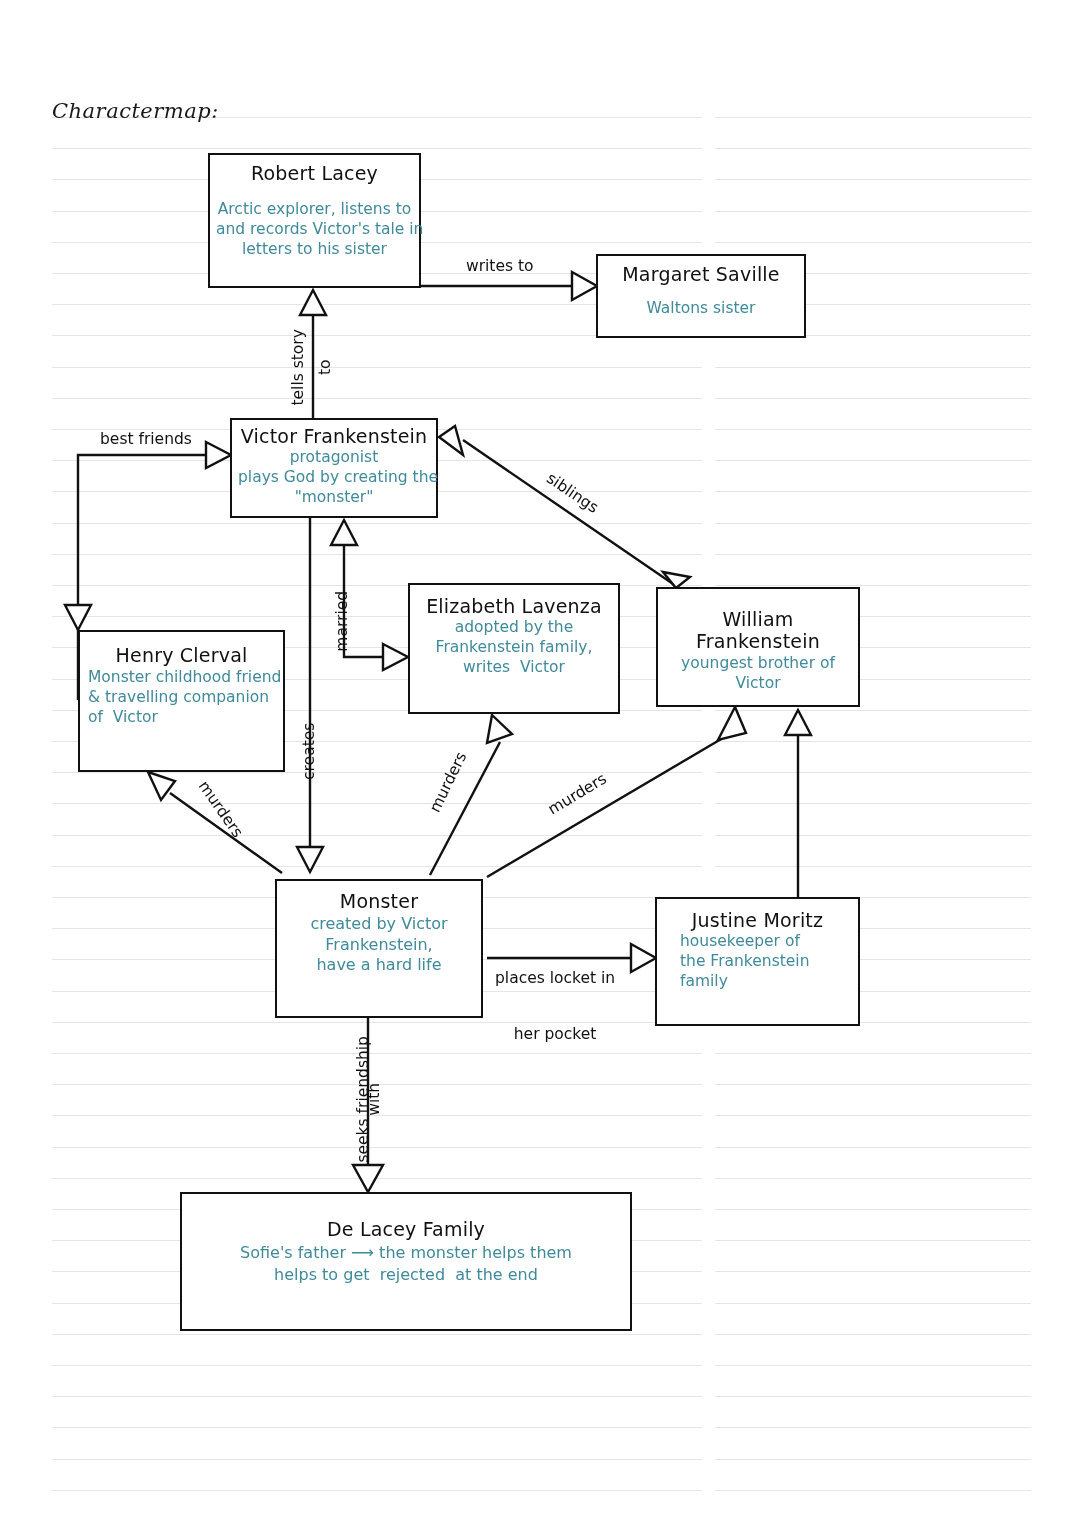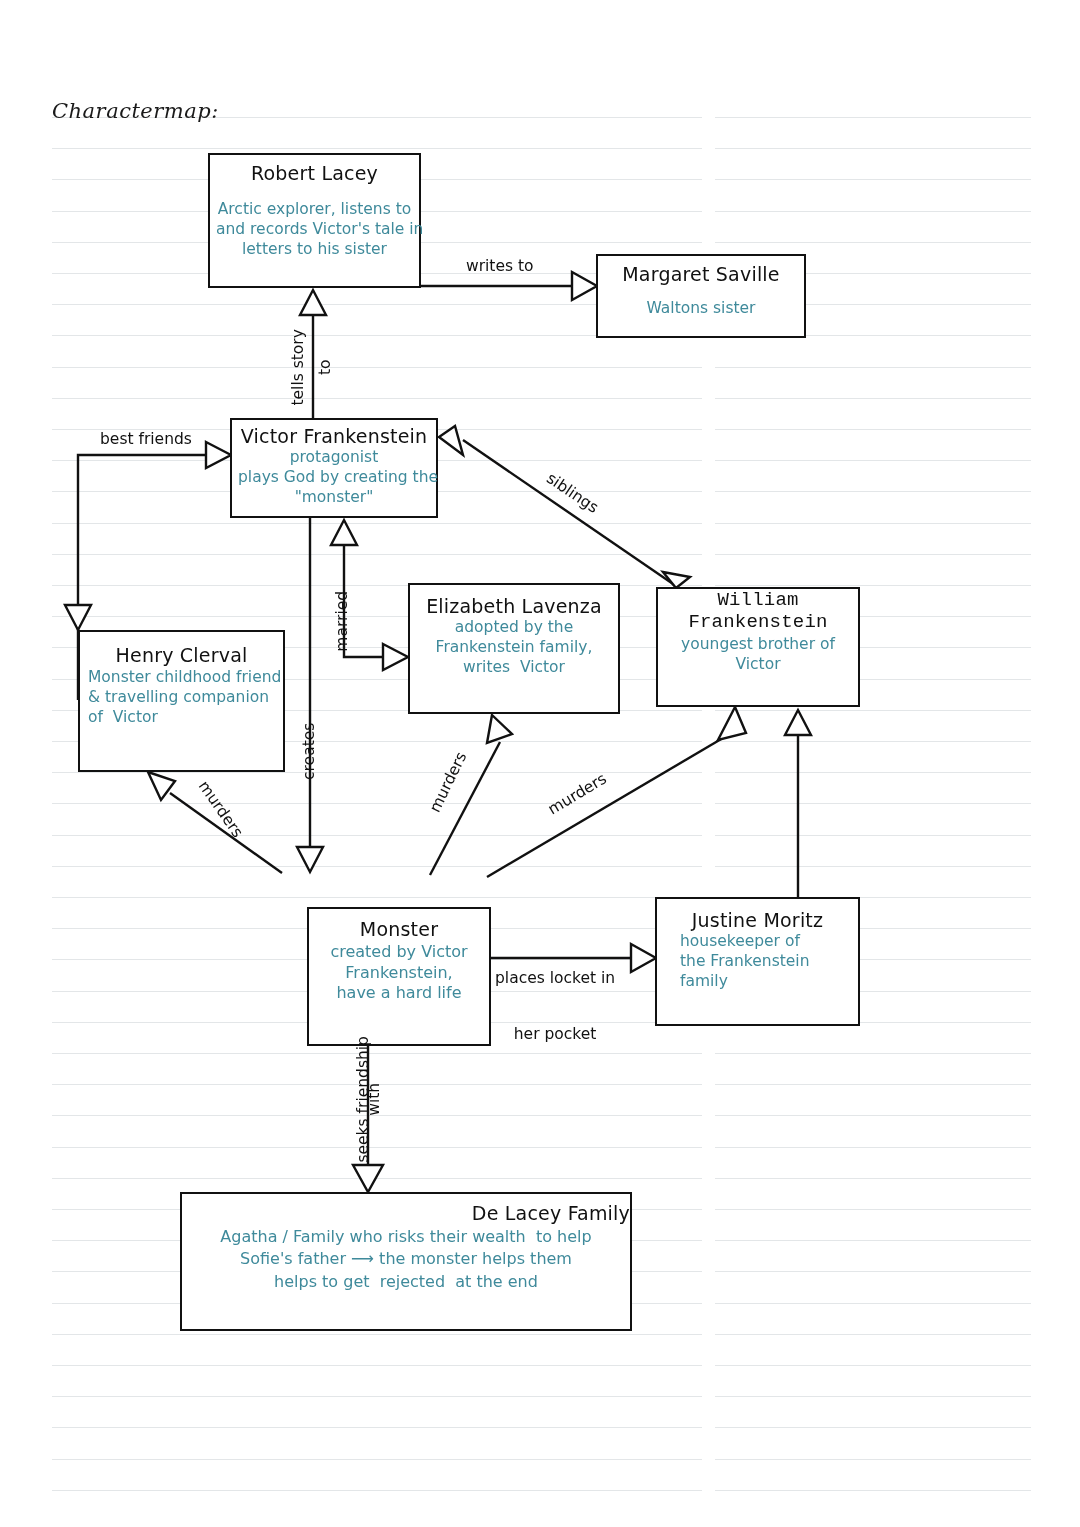--- a/index.html
+++ b/index.html
@@ -265,52 +265,51 @@
 <div class="node" style="left:408px;top:583px;width:212px;height:131px;">
   <div class="title" style="padding-top:10px;">Elizabeth Lavenza</div>
   <div class="desc" style="padding-top:1px;">
     <span class="ln">adopted by the</span>
     <span class="ln">Frankenstein family,</span>
     <span class="ln">writes  Victor</span>
   </div>
 </div>
 
 <div class="node" style="left:656px;top:587px;width:204px;height:120px;">
-  <div class="title" style="padding-top:0;font-family:Liberation Mono, monospace;">
+  <div class="title" style="padding-top:19px;">
     <span class="ln" style="display:block;">William</span>
     <span class="ln" style="display:block;">Frankenstein</span>
   </div>
   <div class="desc" style="padding-top:1px;">
     <span class="ln">youngest brother of</span>
     <span class="ln">Victor</span>
   </div>
 </div>
 
-<div class="node" style="left:275px;top:907px;width:184px;height:139px;margin-left:32px;">
+<div class="node" style="left:275px;top:879px;width:208px;height:139px;">
   <div class="title" style="padding-top:9px;">Monster</div>
   <div class="desc" style="padding-top:2px;font-size:16px;">
     <span class="ln">created by Victor</span>
     <span class="ln">Frankenstein,</span>
     <span class="ln">have a hard life</span>
   </div>
 </div>
 
 <div class="node" style="left:655px;top:897px;width:205px;height:129px;text-align:left;">
   <div class="title" style="text-align:center;padding-top:10px;">Justine Moritz</div>
   <div class="desc" style="padding-left:23px;padding-top:1px;">
     <span class="ln">housekeeper of</span>
     <span class="ln">the Frankenstein</span>
     <span class="ln">family</span>
   </div>
 </div>
 
 <div class="node" style="left:180px;top:1192px;width:452px;height:139px;">
-  <div class="title" style="padding-top:8px;text-align:right;">De Lacey Family</div>
+  <div class="title" style="padding-top:24px;">De Lacey Family</div>
   <div class="desc" style="padding-top:2px;font-size:16px;line-height:1.38;">
-    <span class="ln">Agatha / Family who risks their wealth  to help</span>
     <span class="ln">Sofie's father ⟶ the monster helps them</span>
     <span class="ln">helps to get  rejected  at the end</span>
   </div>
 </div>
 
 <div class="elabel" style="left:466px;top:257px;">writes to</div>
 
 <div class="elabel vert" style="left:260px;top:358px;transform:rotate(-90deg);">tells story</div>
 <div class="elabel vert" style="left:318px;top:358px;transform:rotate(-90deg);">to</div>
 

